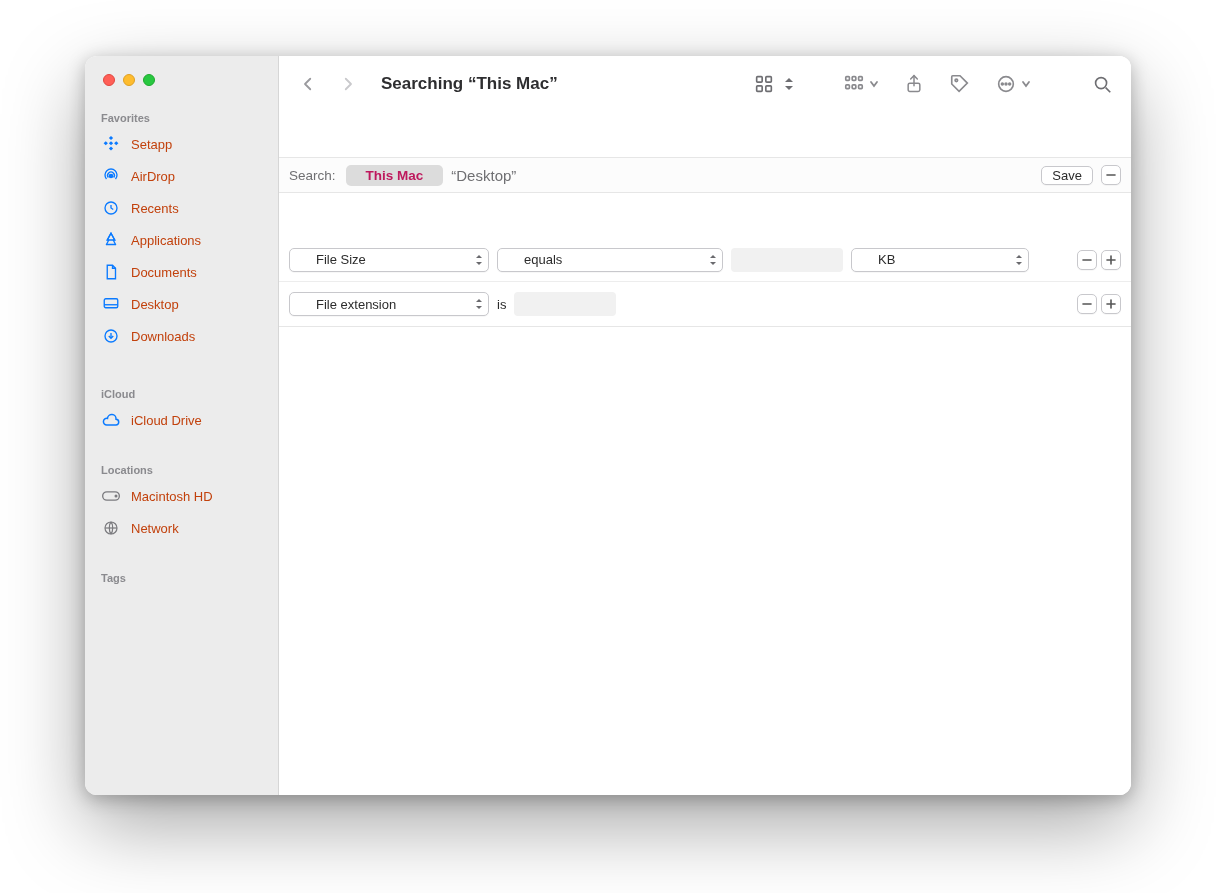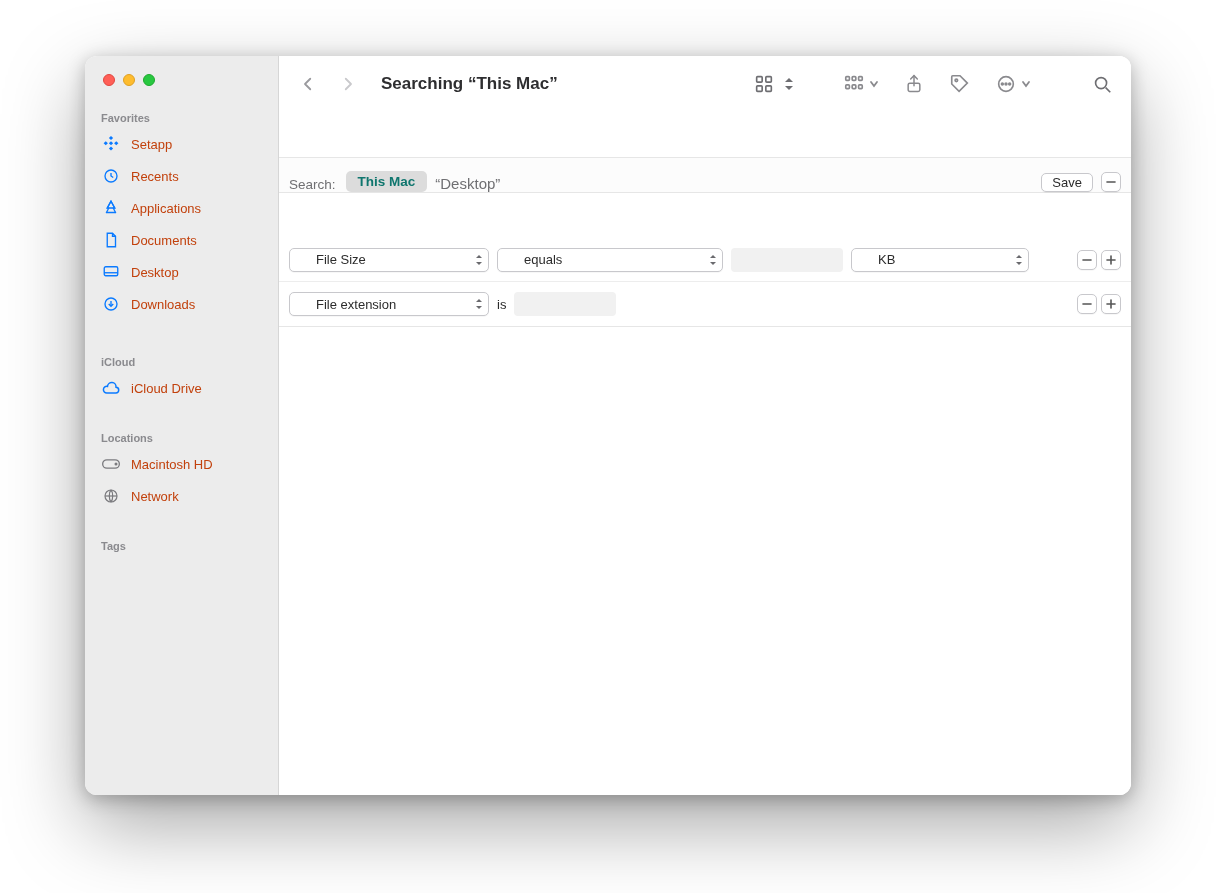--- a/index.html
+++ b/index.html
@@ -64,29 +64,29 @@
   .tb-spacer { flex: 1; }
   .tb-group { display: flex; align-items: center; gap: 24px; color: #8a8a8e; }
   .tb-ic { width: 22px; height: 22px; display: flex; align-items: center; justify-content: center; }
   .tb-search { margin-left: 52px; }
 
   
   .scopebar {
     height: 36px;
     border-top: 1px solid #e6e6e6;
     border-bottom: 1px solid #e6e6e6;
-    display: flex; align-items: flex-end;
+    display: flex; align-items: center;
     padding: 0 10px;
     gap: 8px;
     background: #fcfcfc;
   }
   .scope-label { font-size: 13.5px; color: #6f6f72; font-weight: 500; margin-right: 2px; }
   .scope-pill {
     background: #dcdcdc; border-radius: 5px;
-    padding: 3px 12px; font-size: 13.5px; font-weight: 600; color: #0f766e;
+    padding: 3px 20px; font-size: 13.5px; font-weight: 600; color: #be185d;
   }
   .scope-plain { font-size: 15px; color: #6f6f72; font-weight: 500; }
   .scope-spacer { flex: 1; }
   .save-btn {
     background: #ffffff; border: 1px solid #c8c8cc; border-radius: 5px;
     font-size: 13px; padding: 1px 10px; color: #2c2c2c;
     box-shadow: 0 1px 0 rgba(0,0,0,0.03);
   }
   .round-btn {
     width: 20px; height: 20px; border: 1px solid #c8c8cc; border-radius: 5px;
@@ -162,20 +162,30 @@
                   <rect x="10" y="16" width="4" height="4" transform="rotate(45 12 18)"></rect>
                   <rect x="10" y="9" width="4" height="4" transform="rotate(45 12 11)"></rect>
                 </g>
               </svg>
           </span>
           <span>Setapp</span>
         </li>
         <li class="sb-item">
           <span class="ic">
             <svg width="18" height="18" viewBox="0 0 24 24" fill="none" stroke="#0a7aff" stroke-width="1.8">
+                <circle cx="12" cy="12" r="2.2" fill="#0a7aff"></circle>
+                <path d="M6 16a8 8 0 1 1 12 0"></path>
+                <path d="M8.5 14a4.5 4.5 0 1 1 7 0"></path>
+              </svg>
+          </span>
+          <span>AirDrop</span>
+        </li>
+        <li class="sb-item">
+          <span class="ic">
+            <svg width="18" height="18" viewBox="0 0 24 24" fill="none" stroke="#0a7aff" stroke-width="1.8">
                 <circle cx="12" cy="12" r="8"></circle>
                 <path d="M12 8v4l3 2"></path>
               </svg>
           </span>
           <span>Recents</span>
         </li>
         <li class="sb-item">
           <span class="ic">
             <svg width="18" height="18" viewBox="0 0 24 24" fill="none" stroke="#0a7aff" stroke-width="1.8" stroke-linecap="round">
                 <path d="M12 3l5 9H7z" fill="#0a7aff" fill-opacity="0"></path>

